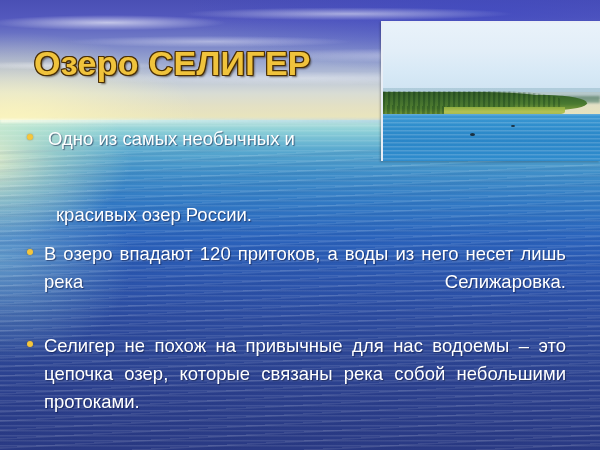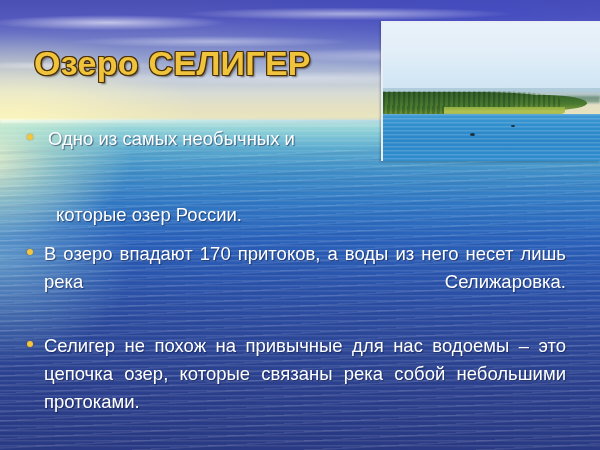--- a/index.html
+++ b/index.html
@@ -235,26 +235,26 @@
     <div class="ph-boat b2"></div>
   </div>
 
   <div class="title">Озеро СЕЛИГЕР</div>
 
   <div class="bullets">
 
     <div class="bullet" id="b1">
       <span class="dot"></span>
       <span class="txt">Одно из самых необычных и</span>
-      <span class="line2">которые озер России.</span>
+      <span class="line2">красивых озер России.</span>
     </div>
 
     <div class="bullet" id="b2">
       <span class="dot"></span>
-      <span class="txt">В озеро впадают 170 притоков, а воды из него несет лишь река Селижаровка.</span>
+      <span class="txt">В озеро впадают 120 притоков, а воды из него несет лишь река Селижаровка.</span>
     </div>
 
     <div class="bullet" id="b3">
       <span class="dot"></span>
       <span class="txt">Селигер не похож на привычные для нас водоемы – это цепочка озер, которые связаны река собой небольшими протоками.</span>
     </div>
 
   </div>
 </div>
 

